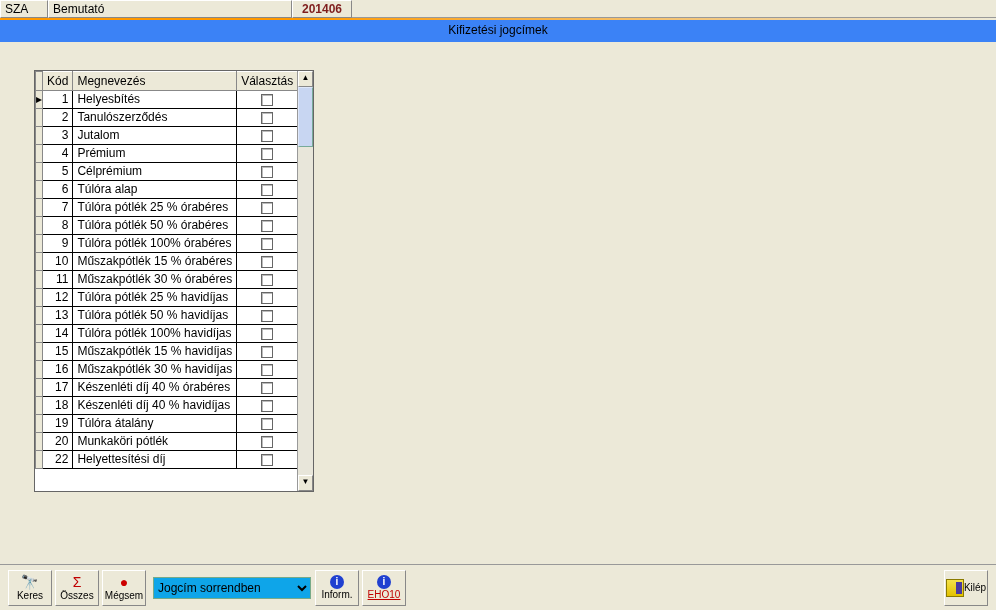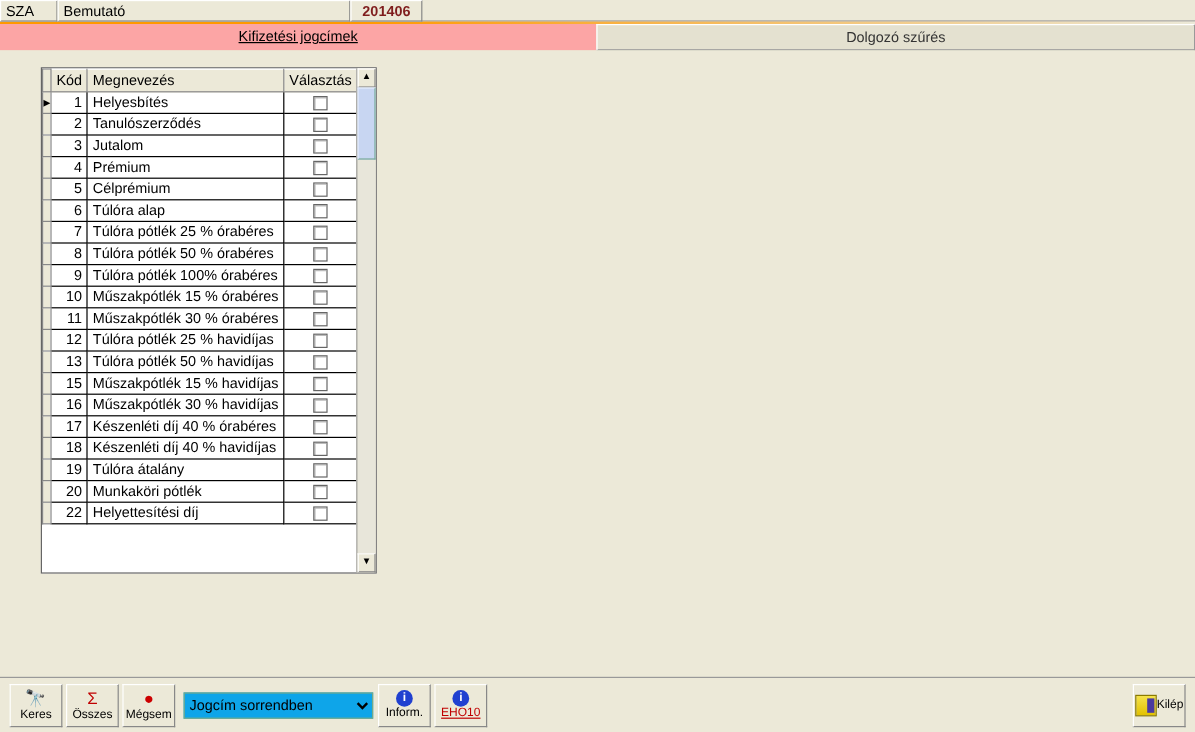--- a/index.html
+++ b/index.html
@@ -39,41 +39,40 @@
     height: 22px;
   }
   .tab {
     flex: 1;
     text-align: center;
     line-height: 20px;
     font-size: 12px;
     cursor: pointer;
   }
   .tab.active {
-    background: #fca5a5;
+    background: #3b82f6;
     border-bottom: none;
-    text-decoration: underline;
   }
   .tab.inactive {
     background: #e4e1d0;
     border: 1px solid #999;
     border-top: 1px solid #fff;
     border-left: 1px solid #fff;
     color: #333;
   }
   .content-area {
     position: relative;
     height: 520px;
     background: #ece9d8;
     border-top: none;
   }
   .grid-container {
     position: absolute;
     left: 34px;
-    top: 14px;
+    top: 28px;
     width: 280px;
     height: 422px;
     border: 1px solid #666;
     background: #fff;
     display: flex;
   }
   .grid-body { flex: 1; overflow: hidden; }
   table {
     border-collapse: collapse;
     width: 100%;
@@ -208,21 +207,20 @@
 
 <div class="top-bar">
   <div class="top-cell sza">SZA</div>
   <div class="top-cell bemutato">Bemutató</div>
   <div class="top-cell period">201406</div>
 </div>
 <div class="accent-line"></div>
 
 <div class="tabs-row">
   <div class="tab active">Kifizetési jogcímek</div>
-  <div class="tab inactive">Dolgozó szűrés</div>
 </div>
 
 <div class="content-area">
   <div class="grid-container">
     <div class="grid-body">
       <table>
         <thead>
           <tr>
             <th class="row-marker"></th>
             <th>Kód</th>
@@ -304,20 +302,26 @@
               <td class="col-val"><span class="cb"></span></td>
             </tr>
             <tr>
               <td class="row-marker"></td>
               <td class="col-kod">13</td>
               <td class="col-meg">Túlóra pótlék 50 % havidíjas</td>
               <td class="col-val"><span class="cb"></span></td>
             </tr>
             <tr>
               <td class="row-marker"></td>
+              <td class="col-kod">14</td>
+              <td class="col-meg">Túlóra pótlék 100% havidíjas</td>
+              <td class="col-val"><span class="cb"></span></td>
+            </tr>
+            <tr>
+              <td class="row-marker"></td>
               <td class="col-kod">15</td>
               <td class="col-meg">Műszakpótlék 15 % havidíjas</td>
               <td class="col-val"><span class="cb"></span></td>
             </tr>
             <tr>
               <td class="row-marker"></td>
               <td class="col-kod">16</td>
               <td class="col-meg">Műszakpótlék 30 % havidíjas</td>
               <td class="col-val"><span class="cb"></span></td>
             </tr>

